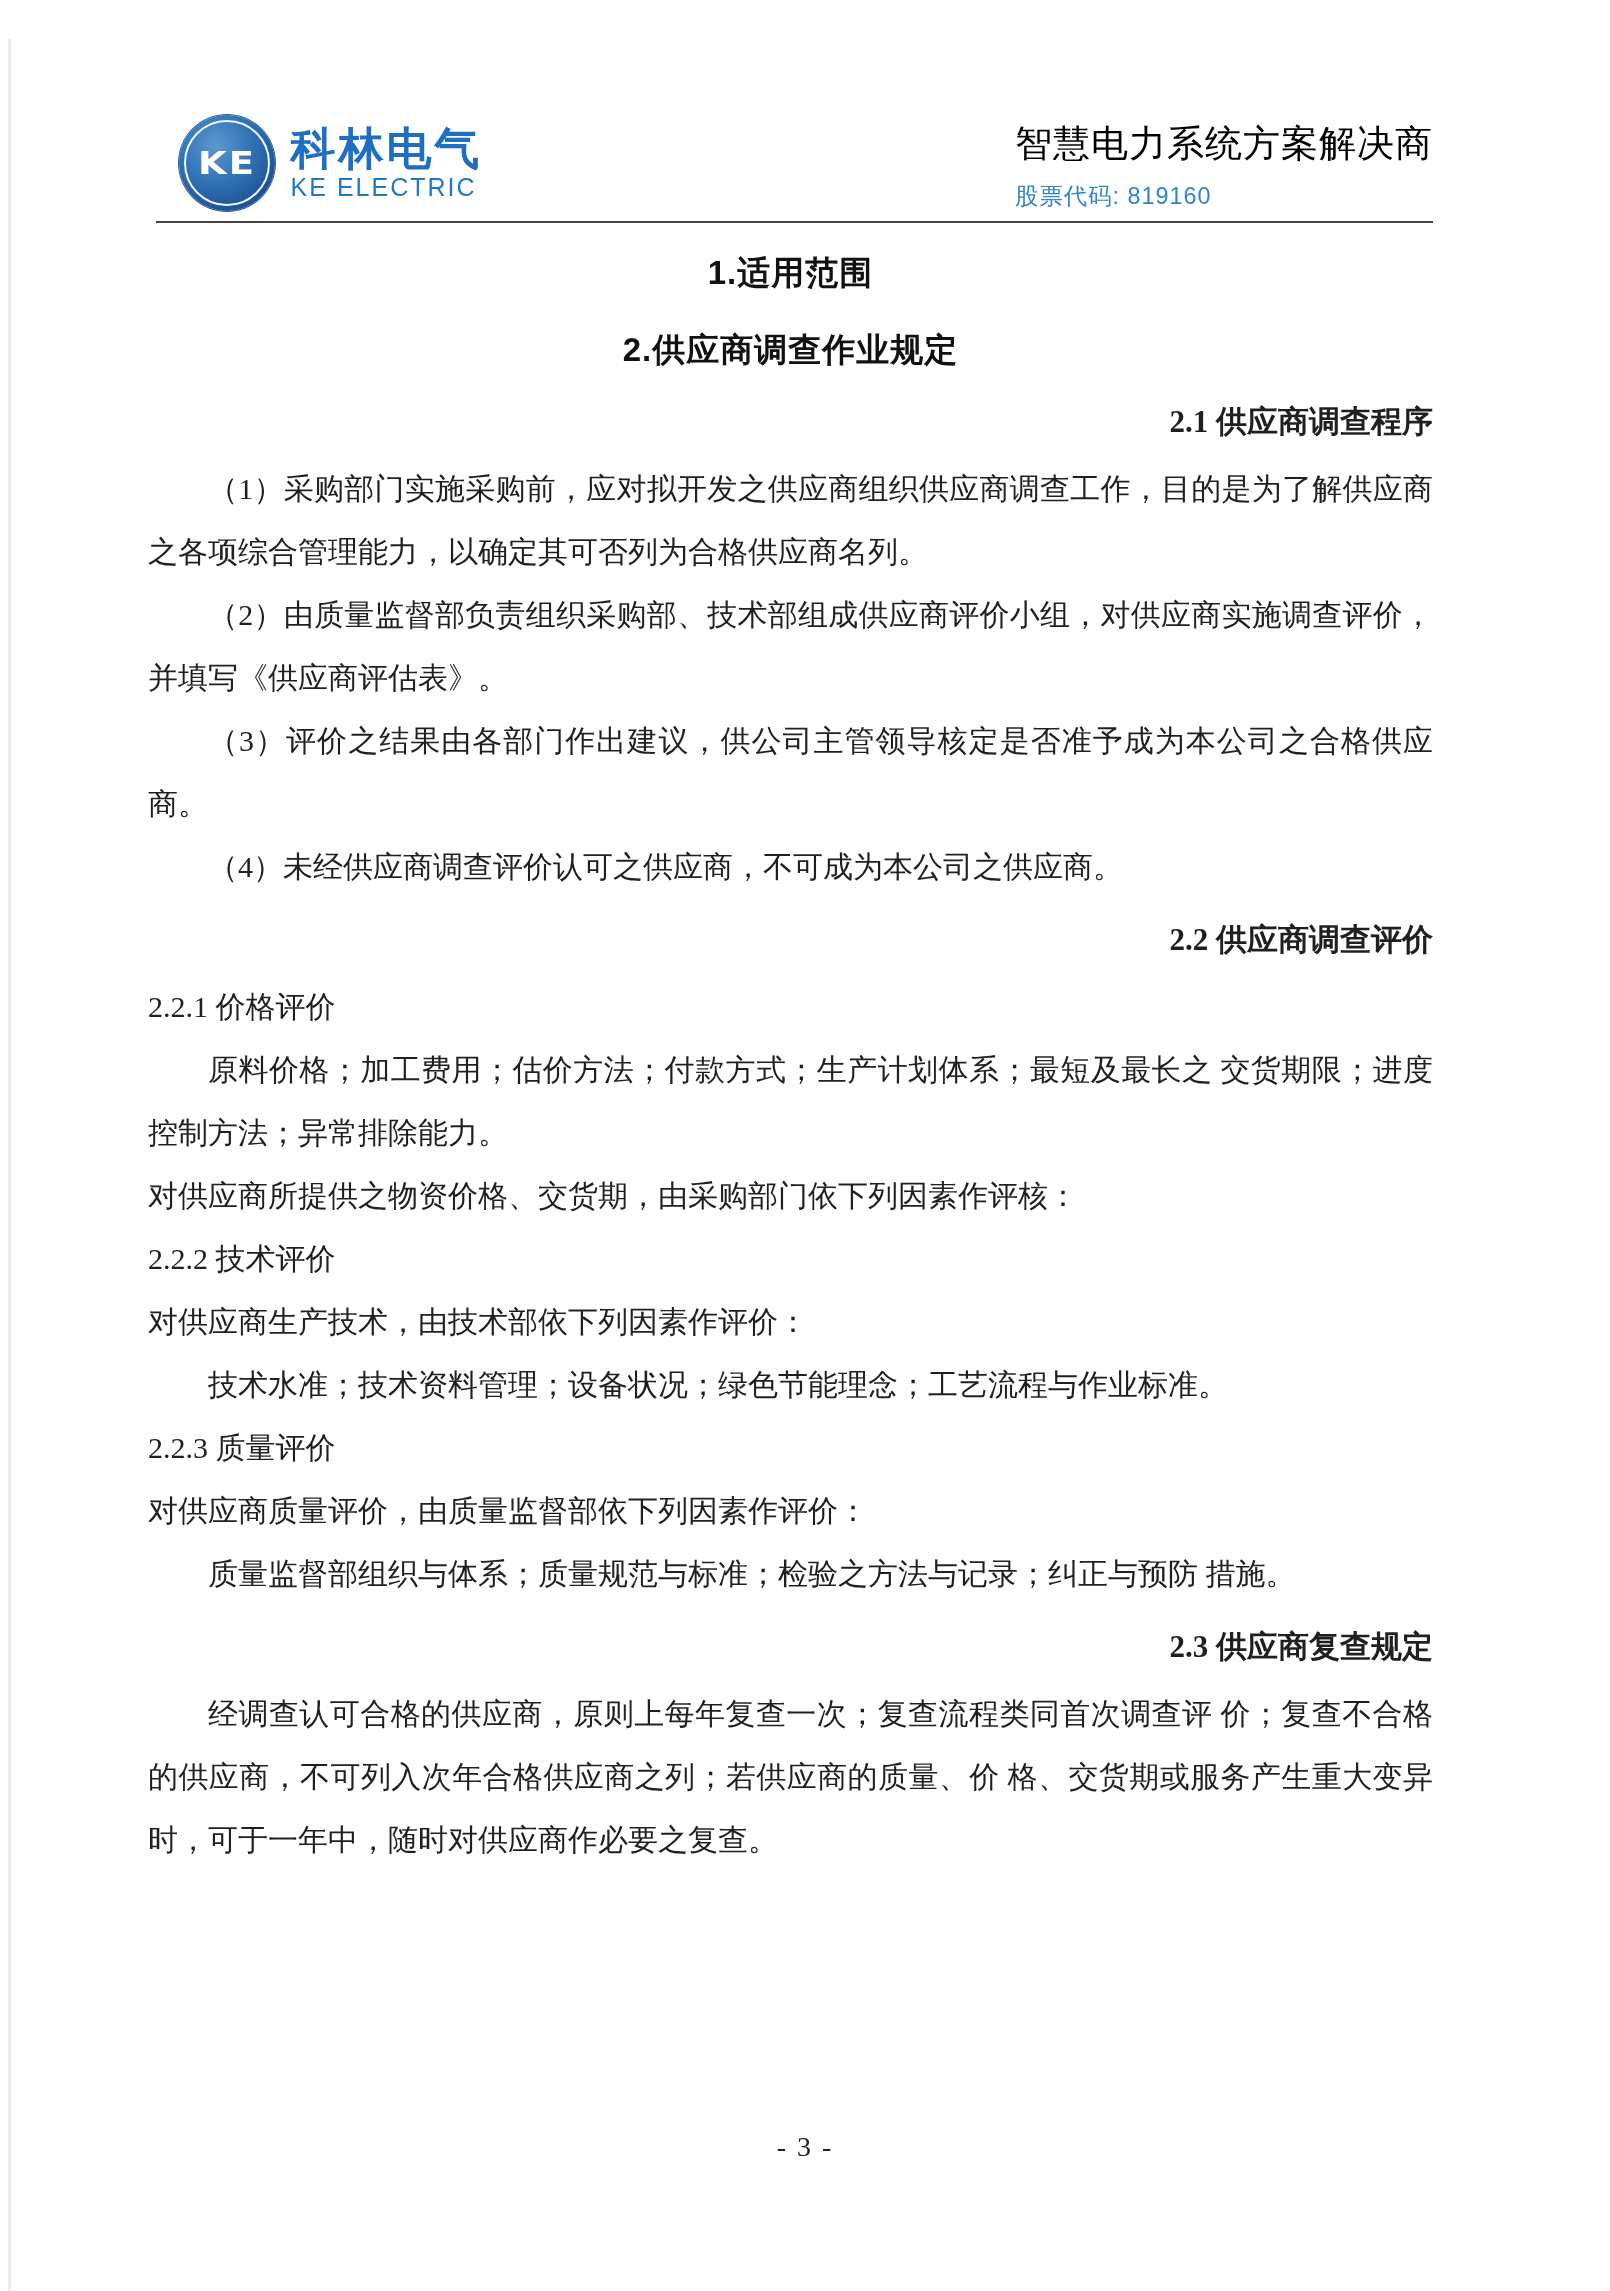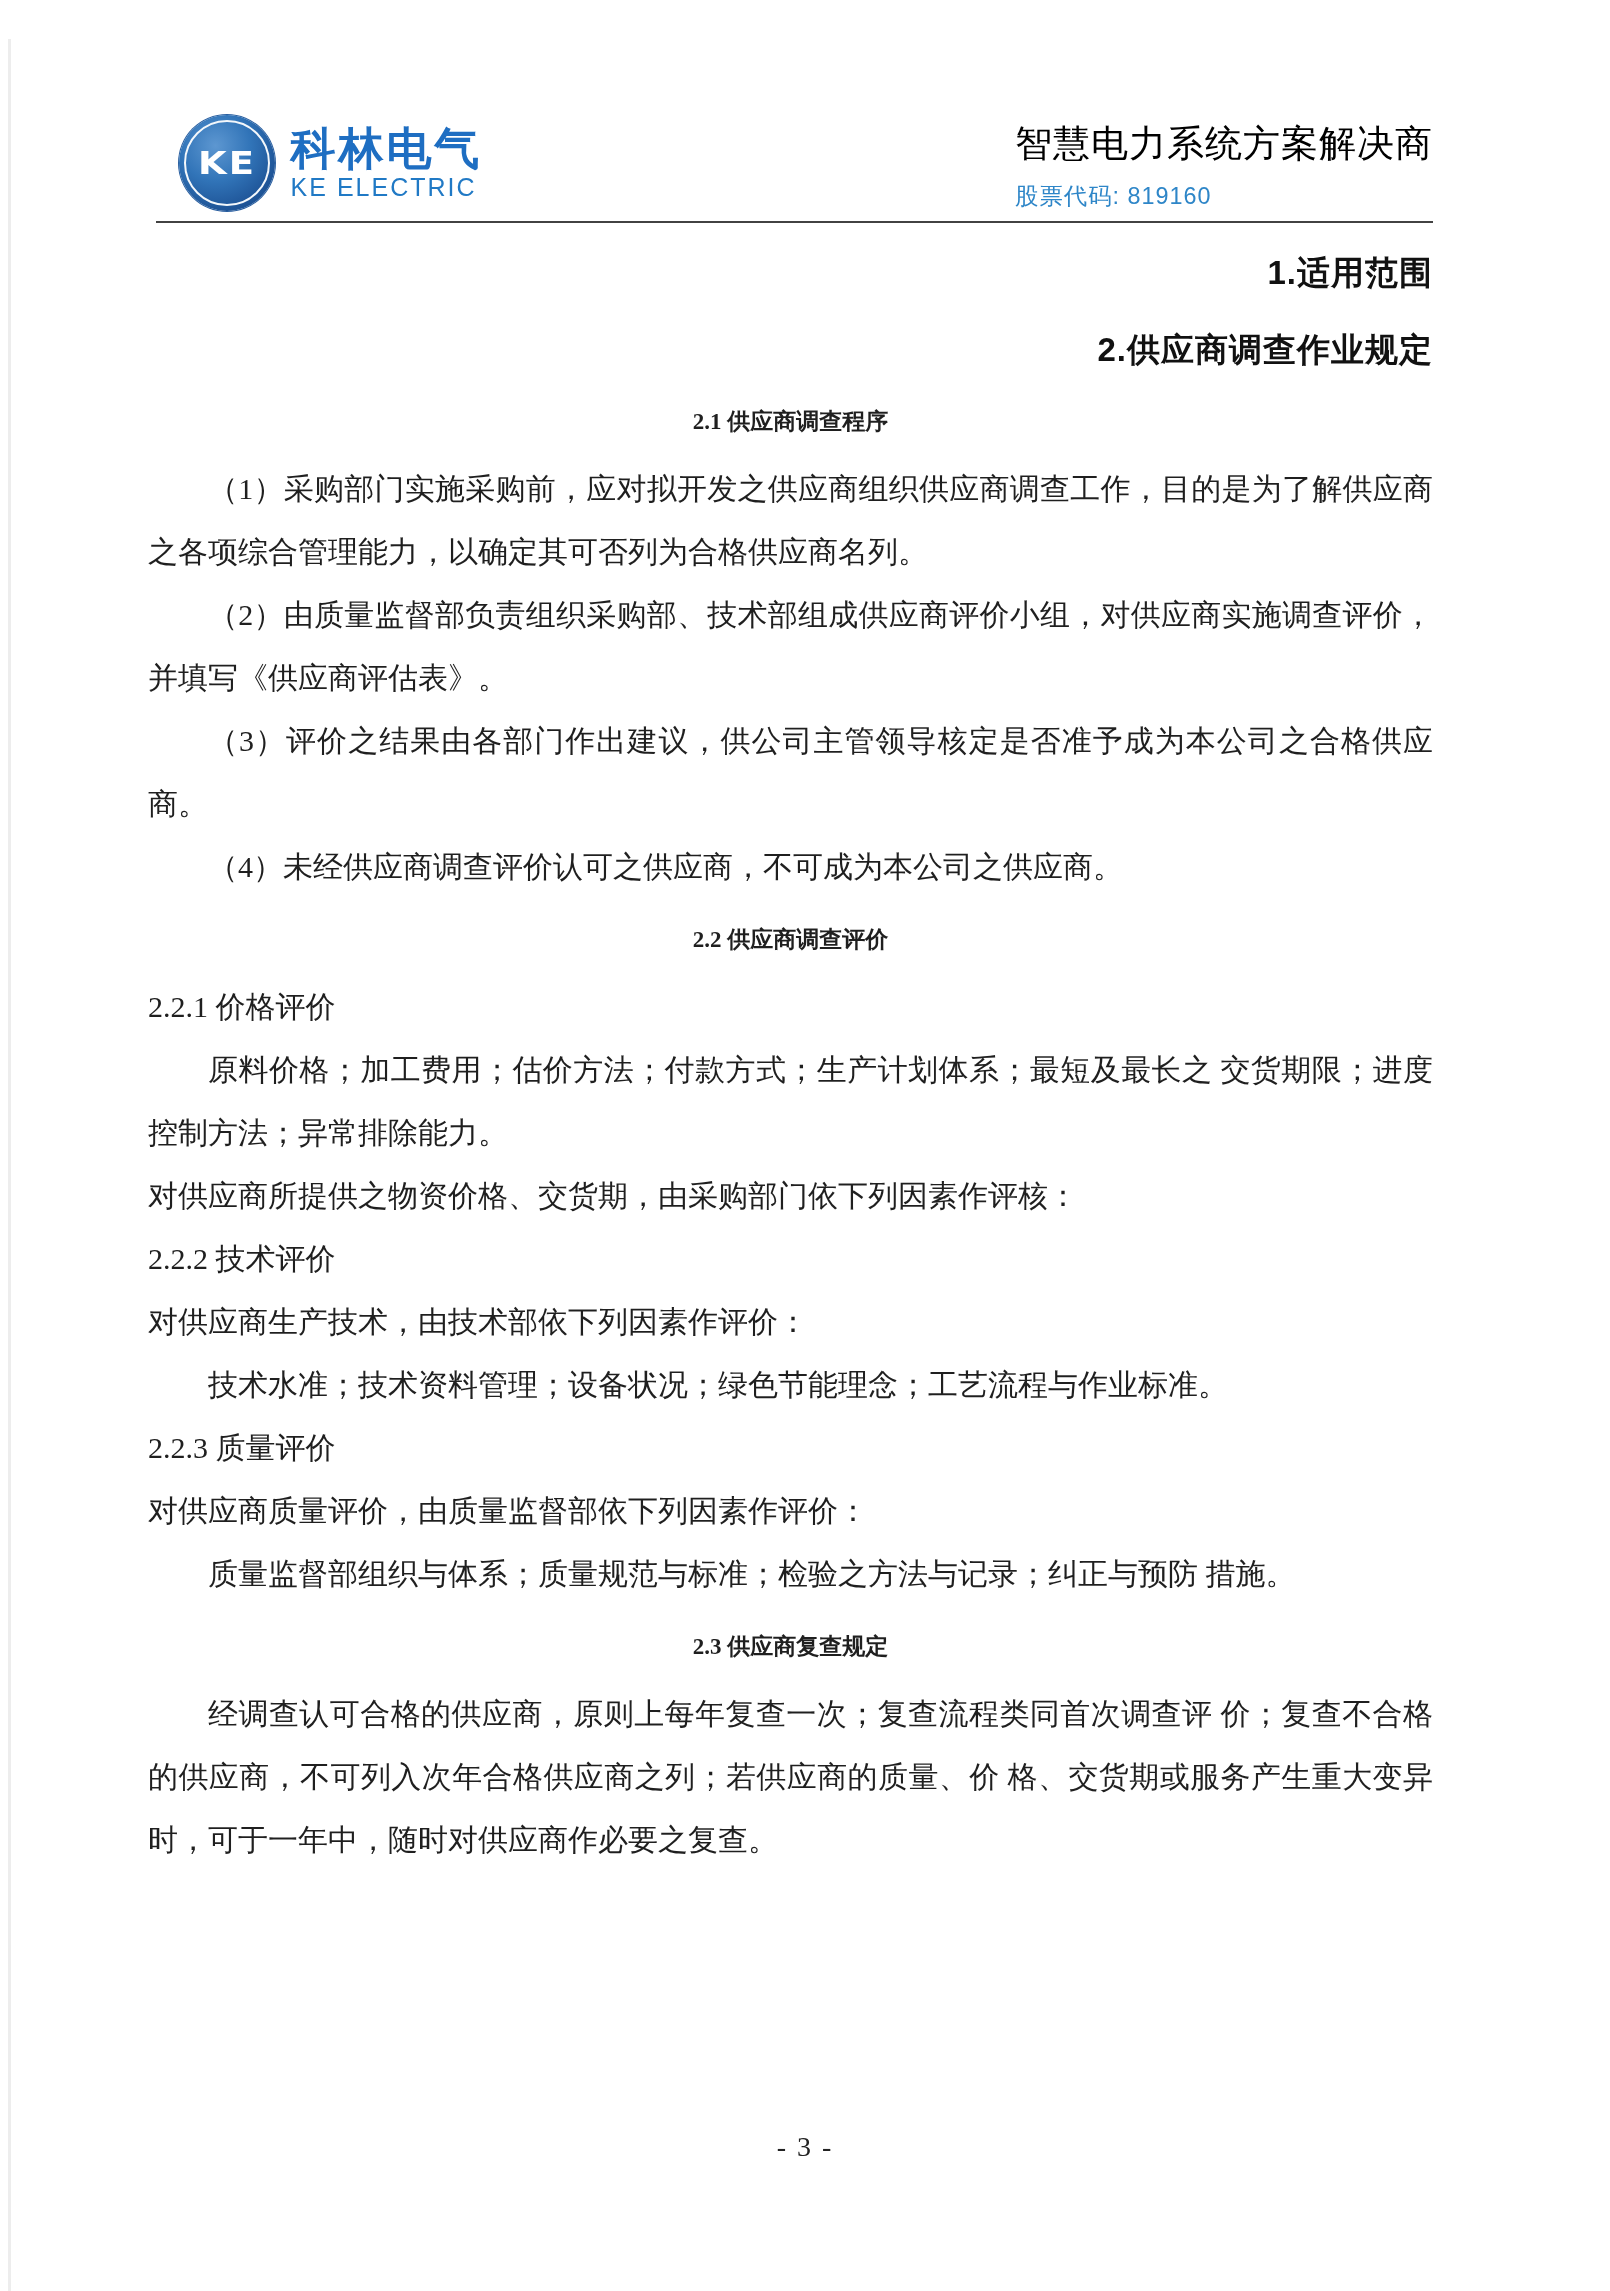--- a/index.html
+++ b/index.html
@@ -112,29 +112,29 @@
   }
   .blk { margin: 0; }
   .b-h1 {
     font-family: "Liberation Sans", "DejaVu Sans", sans-serif;
     font-weight: 700;
     font-size: 33px;
     color: #111111;
     letter-spacing: 1px;
     margin-top: 13.7px;
     margin-bottom: 5.9px;
-    text-align: right;
+    text-align: center;
   }
   .b-h1:first-child { margin-top: 0; }
   .b-h2 {
     font-weight: 700;
-    font-size: 23px;
+    font-size: 31px;
     margin-top: 9.8px;
     margin-bottom: 3.9px;
-    text-align: center;
+    text-align: right;
   }
   .b-h3 {
     font-size: 30px;
     text-align: left;
   }
   .b-p { font-size: 30px; }
   .indent { text-indent: 2em; }
 
   
   .footer {

